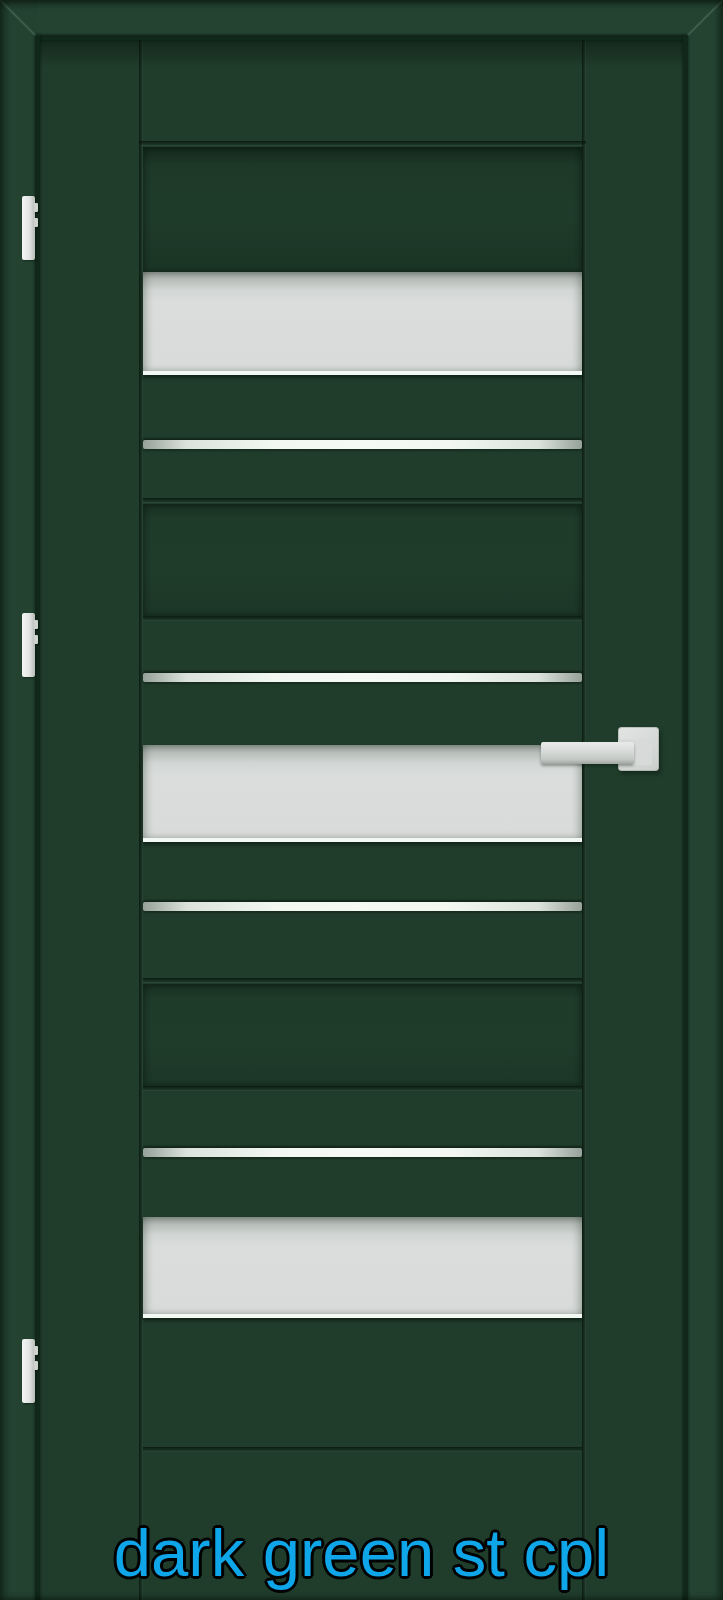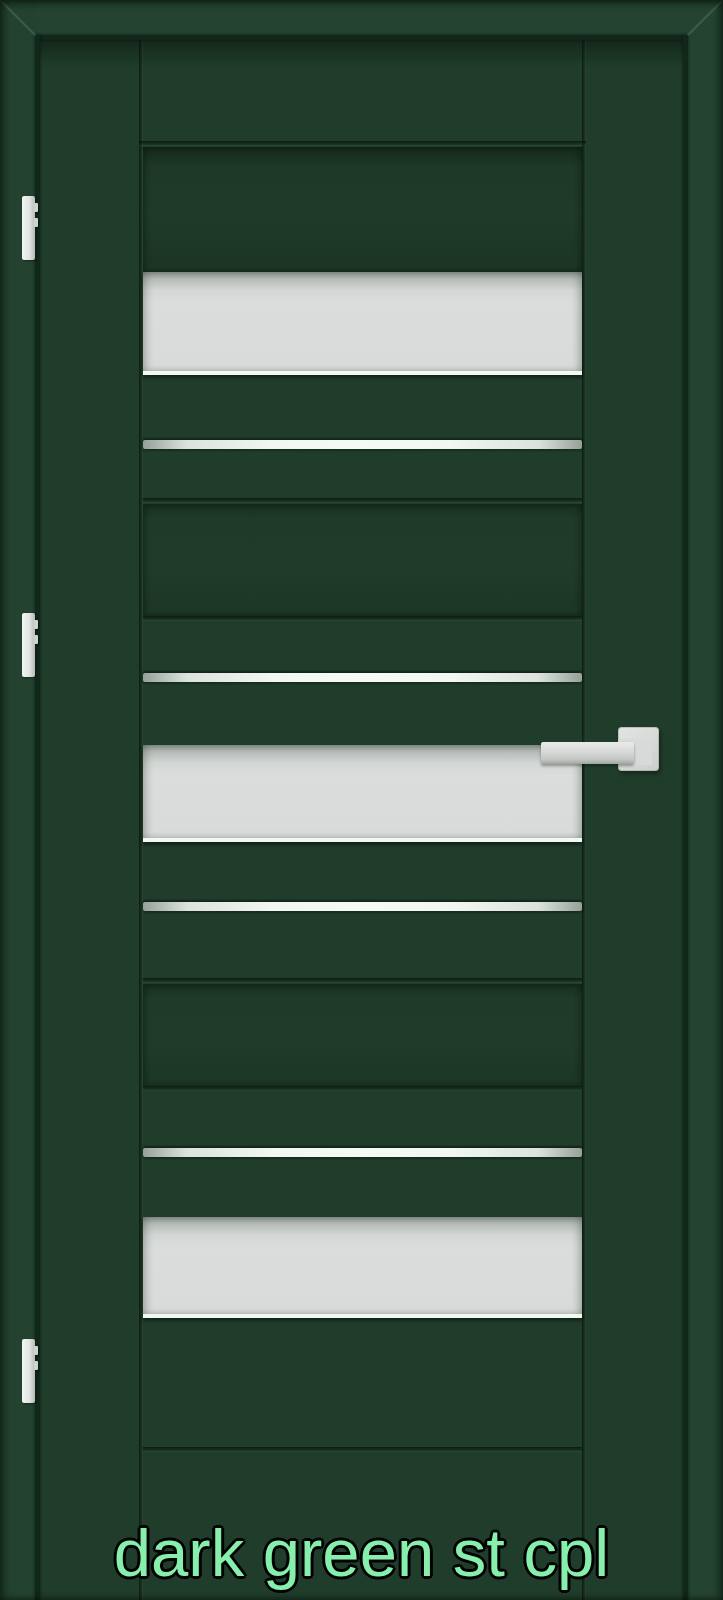--- a/index.html
+++ b/index.html
@@ -75,21 +75,21 @@
   
   .hinge{position:absolute;left:22px;width:13px;height:64px;border-radius:2px;
     background:linear-gradient(90deg,#f4f6f5,#e2e5e3 55%,#b7bcb8);
     box-shadow:1px 1px 2px rgba(6,18,10,.5);}
   .hinge.h1{top:196px;} .hinge.h2{top:613px;} .hinge.h3{top:1339px;}
   .nub{position:absolute;right:-3px;width:4px;height:9px;background:#cfd3d0;border-radius:1px;
     box-shadow:1px 1px 1px rgba(6,18,10,.5);}
   .nub.n1{top:7px;} .nub.n2{top:22px;}
   
   .caption{position:absolute;left:0;top:1516px;width:723px;text-align:center;
-    font-size:67px;line-height:1.1;font-weight:400;color:#86efac;letter-spacing:0;
+    font-size:67px;line-height:1.1;font-weight:400;color:#0ea5e9;letter-spacing:0;
     text-shadow:-3px 0 #000,3px 0 #000,0 -3px #000,0 3px #000,
                 -2px -2px #000,2px -2px #000,-2px 2px #000,2px 2px #000;}
   
   .vignette{position:absolute;left:0;top:0;width:723px;height:1600px;pointer-events:none;
     box-shadow:inset 4px 0 7px rgba(0,10,4,.4), inset -4px 0 7px rgba(0,10,4,.4), inset 0 4px 7px rgba(0,10,4,.3);}
 </style>
 </head>
 <body>
 
 <div class="scene">

